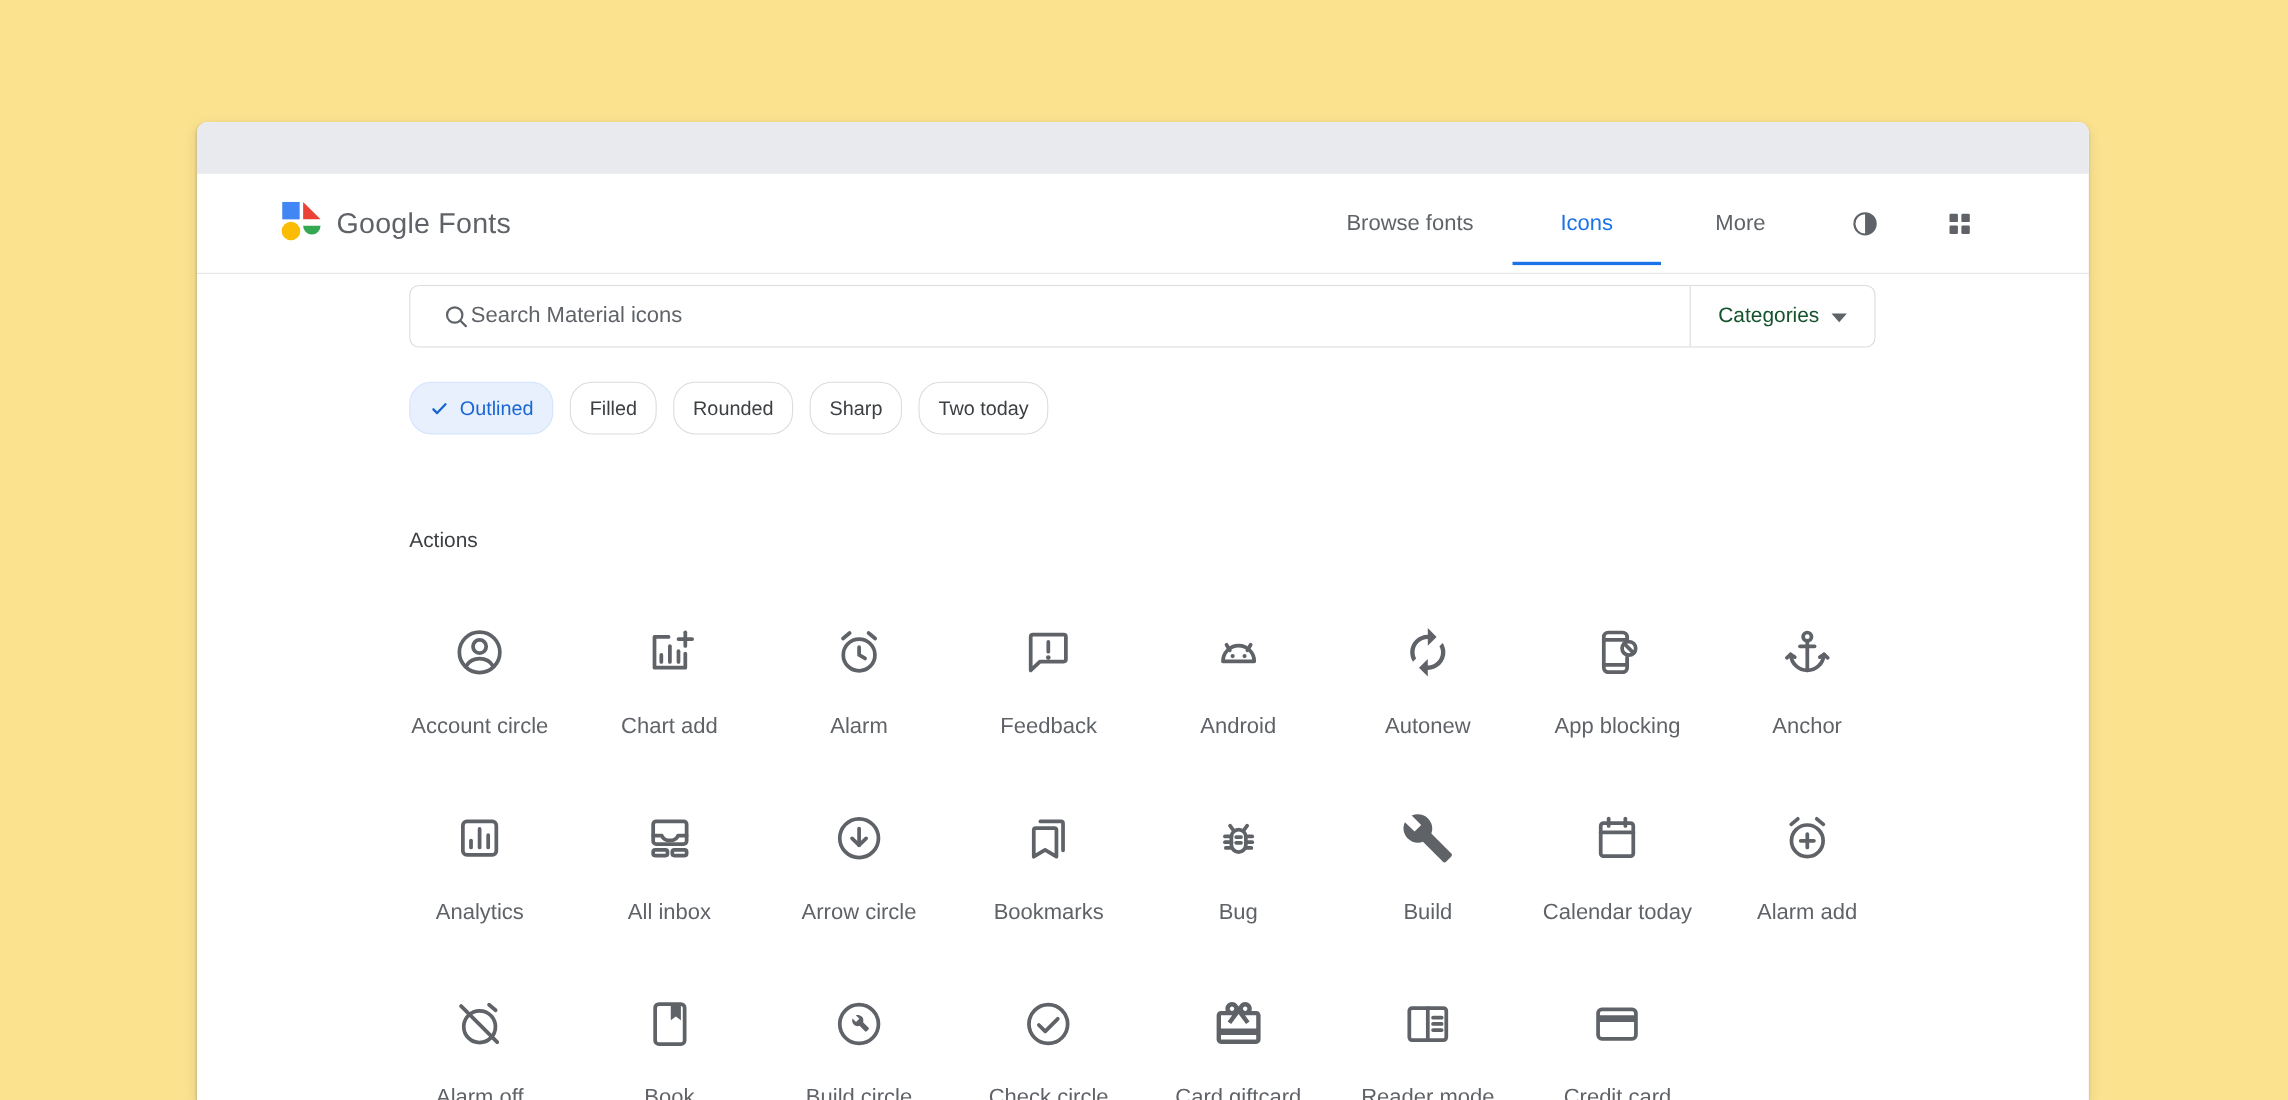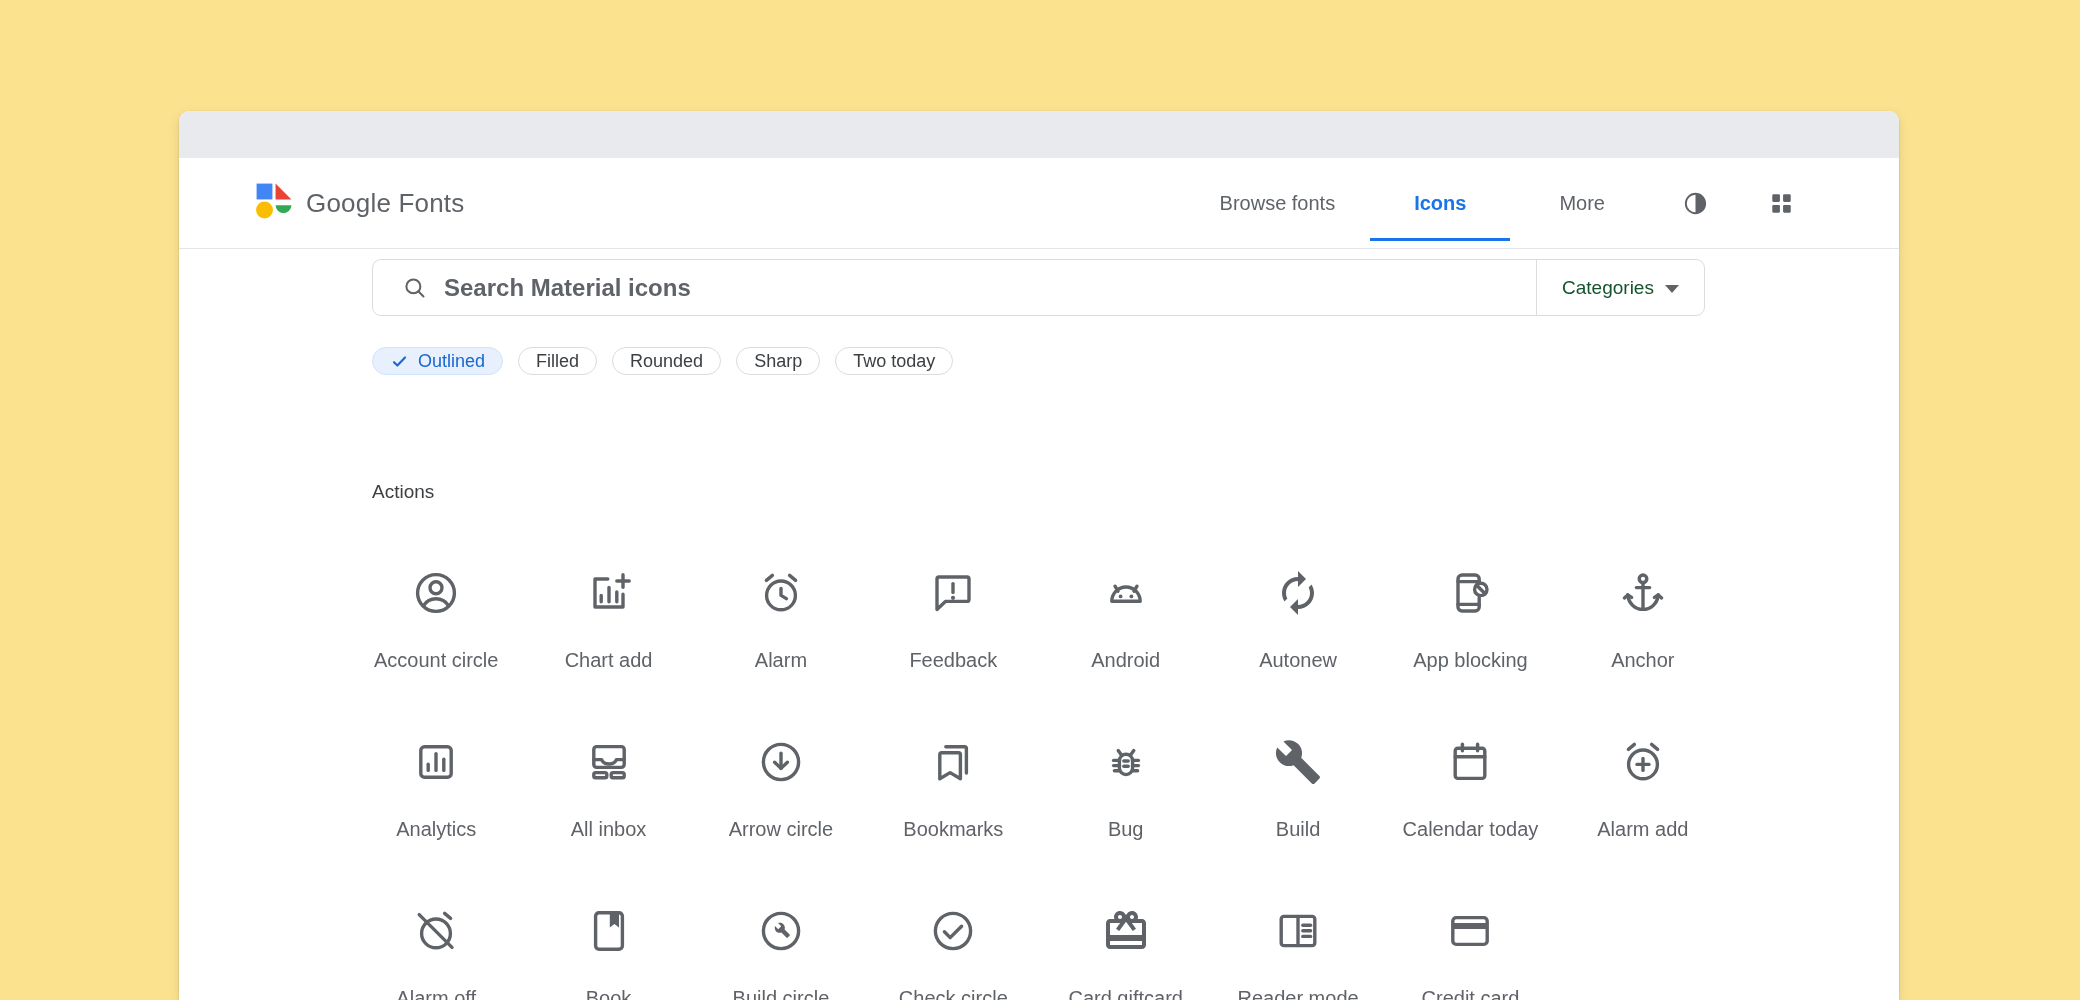--- a/index.html
+++ b/index.html
@@ -26,52 +26,52 @@
   .nav { margin-left:auto; display:flex; align-items:center; height:75px; }
   .nav-item {
     position:relative; height:74px; display:flex; align-items:center;
     padding:0 28px; font-size:20px; color:#5f6368; cursor:pointer; white-space:nowrap;
   }
   .nav-item.active { color:#1a73e8; }
   .nav-item.active::after {
     content:''; position:absolute; left:-16px; right:-16px; bottom:-1px;
     height:3px; background:#1a73e8;
   }
-  .nav-item:nth-child(2){ margin-left:23px;font-weight:bold; }
+  .nav-item:nth-child(2){ margin-left:23px; }
   .nav-item:nth-child(3){ margin-left:37px; }
   .icon-btn {
     width:40px; height:40px; border:none; background:transparent; border-radius:50%;
     display:flex; align-items:center; justify-content:center; cursor:pointer; flex:0 0 auto;
   }
   .icon-btn.theme { margin-left:42px; }
   .icon-btn.grid { margin-left:46px; }
 
   .search-bar {
     position:absolute; left:193px; top:148px; width:1333px; height:57px;
     border:1px solid #dadce0; border-radius:9px; background:#fff;
     display:flex; align-items:center; padding-left:28px; cursor:text;
   }
   .search-bar input {
-    flex:1; min-width:0; border:none; outline:none; font-size:24px; color:#202124;
-    margin-left:16px; font-family:"Liberation Sans", sans-serif; background:transparent;font-weight:bold;
+    flex:1; min-width:0; border:none; outline:none; font-size:20px; color:#202124;
+    font-family:"Liberation Sans", sans-serif; background:transparent;
   }
   .search-bar input::placeholder { color:#5f6368; opacity:1; }
   .search-divider { width:1px; align-self:stretch; background:#dadce0; }
   .categories {
     width:167px; height:100%; display:flex; align-items:center; justify-content:center;
     gap:11px; cursor:pointer; font-size:19px; color:#14532d;
   }
   .caret {
     width:0; height:0; border-left:7px solid transparent; border-right:7px solid transparent;
     border-top:8px solid #5f6368; margin-top:2px;
   }
 
   .chips { position:absolute; left:193px; top:236px; display:flex; gap:15px; }
   .chip {
-    height:28px; border-radius:20px; border:1px solid #dadce0; background:#fff;
+    height:48px; border-radius:20px; border:1px solid #dadce0; background:#fff;
     display:flex; align-items:center; gap:9px; padding:0 17px;
     font-size:18px; color:#3c4043; cursor:pointer; white-space:nowrap;
   }
   .chip.selected { background:#e8f0fe; border-color:#d2e3fc; color:#1967d2; }
   .chip-check { display:flex; align-items:center; }
 
   .section-title { position:absolute; left:193px; top:370px; font-size:19px; color:#3c4043; }
 
   .icon-grid {
     position:absolute; left:171px; top:458px; width:1379px;

